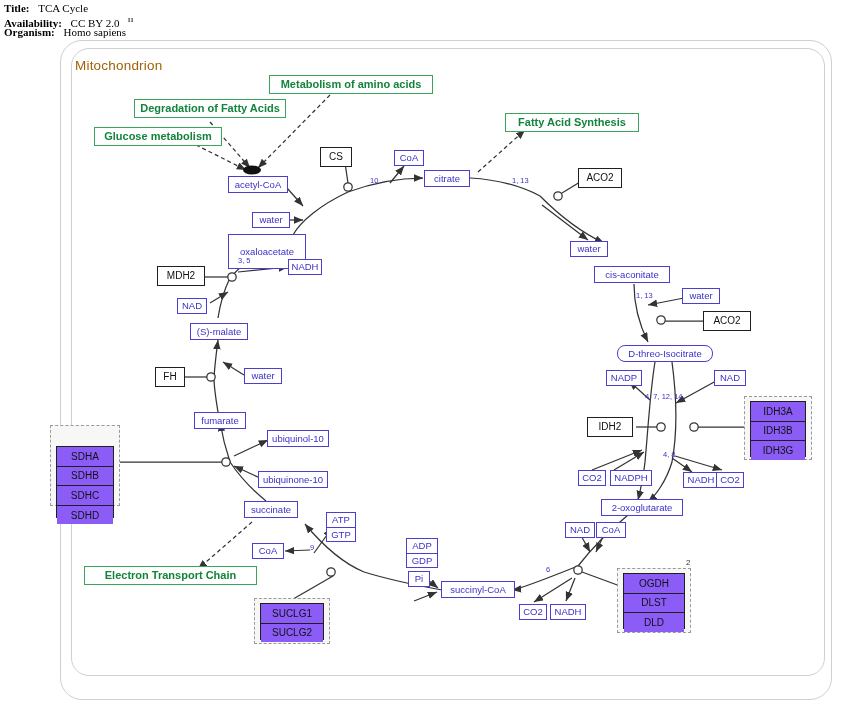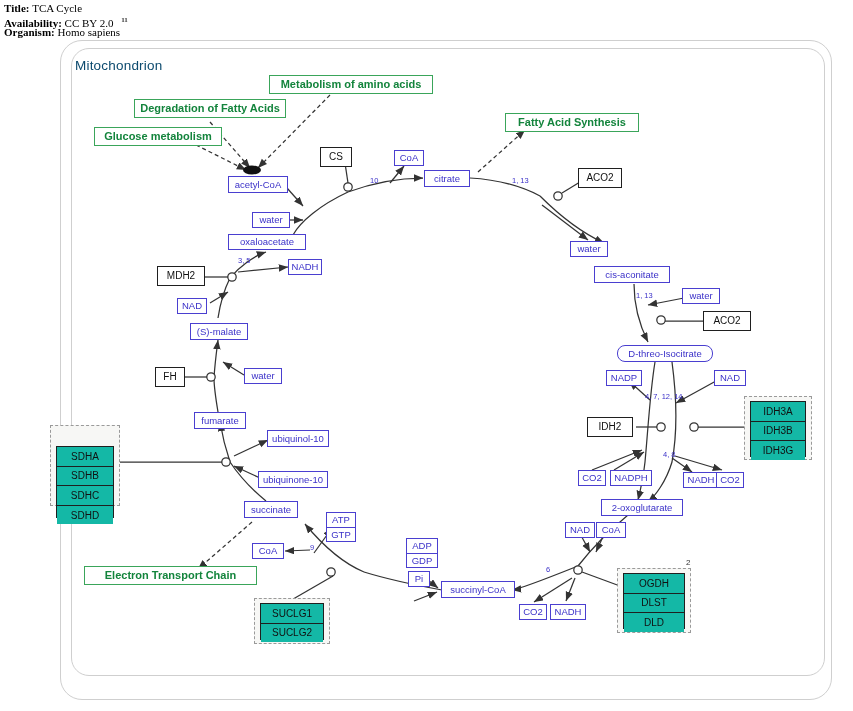--- a/index.html
+++ b/index.html
@@ -2,45 +2,45 @@
 <html><head>
 <meta charset="utf-8">
 <style>
   html,body{margin:0;padding:0;background:#ffffff;}
   body{width:853px;height:711px;font-family:"Liberation Sans",sans-serif;position:relative;overflow:hidden;}
 
   
   #header{position:absolute;left:4px;top:2px;font-family:"Liberation Serif",serif;font-size:11px;color:#000;}
   #header .row{display:block;height:12px;line-height:12px;white-space:nowrap;}
   #header .k{font-weight:bold;display:inline-block;}
-  #header .v{display:inline-block;margin-left:0;}
+  #header .v{display:inline-block;margin-left:6px;}
   #header sup{font-size:7px;color:#333;vertical-align:super;margin-left:5px;font-weight:bold;}
   #hdr-title .k{width:auto;}
   #hdr-avail .k{}
   #hdr-org .k{}
 
   
   #mito-outer{position:absolute;left:60px;top:40px;width:772px;height:660px;
               border:1.5px solid #cfcfcf;border-radius:22px;background:#fff;box-sizing:border-box;}
   #mito-inner{position:absolute;left:71px;top:48px;width:754px;height:628px;
               border:1.5px solid #cfcfcf;border-radius:18px;background:#fff;box-sizing:border-box;}
-  #mito-label{position:absolute;left:75px;top:58px;font-size:13.5px;color:#0c4a6e;letter-spacing:.2px;}
+  #mito-label{position:absolute;left:75px;top:58px;font-size:13.5px;color:#a16207;letter-spacing:.2px;}
 
   
   #edges{position:absolute;left:0;top:0;width:853px;height:711px;pointer-events:none;}
 
   
   .node{position:absolute;box-sizing:border-box;display:flex;align-items:center;justify-content:center;
         text-align:center;white-space:nowrap;background:#fff;}
   .metab{border:1.3px solid #4a3fd0;color:#3a30c8;font-size:9.5px;line-height:1;}
   .gene{border:1.3px solid #1f1f1f;color:#111;font-size:10px;line-height:1;}
   .pathway{border:1.6px solid #3aa55a;color:#13843c;font-size:11px;font-weight:bold;line-height:1;}
   .stack{position:absolute;box-sizing:border-box;background:#fff;border:1.3px solid #1f1f1f;}
   .stack .cell{height:18.6px;display:flex;align-items:center;justify-content:center;
-               font-size:10px;color:#111;border-bottom:1.3px solid #1f1f1f;background:#14b8a6;}
+               font-size:10px;color:#111;border-bottom:1.3px solid #1f1f1f;background:#8b5cf6;}
   .stack .cell:last-child{border-bottom:none;}
   .dashbox{position:absolute;box-sizing:border-box;border:1.2px dashed #9a9a9a;background:#f7f7f5;}
   .stacklbl{position:absolute;font-size:8px;color:#333;}
   .multi{flex-direction:column;}
   .multi .ln{height:50%;display:flex;align-items:center;justify-content:center;width:100%;}
   .multi .ln.top{border-bottom:1.3px solid #4a3fd0;}
   .rxnlbl{position:absolute;font-size:7.5px;color:#3a30c8;white-space:nowrap;}
 </style>
 </head>
 <body>
@@ -196,21 +196,21 @@
 </div>
 <div class="node metab" style="left:394px;top:150px;width:30px;height:16px;">
   <span>CoA</span>
 </div>
 <div class="node metab" style="left:424px;top:170px;width:46px;height:17px;">
   <span>citrate</span>
 </div>
 <div class="node metab" style="left:252px;top:212px;width:38px;height:16px;">
   <span>water</span>
 </div>
-<div class="node metab" style="left:228px;top:234px;width:78px;height:16px;">
+<div class="node metab" style="left:228px;top:234px;width:78px;height:35px;">
   <span>oxaloacetate</span>
 </div>
 <div class="node metab" style="left:288px;top:259px;width:34px;height:16px;">
   <span>NADH</span>
 </div>
 <div class="node metab" style="left:177px;top:298px;width:30px;height:16px;">
   <span>NAD</span>
 </div>
 <div class="node metab" style="left:190px;top:323px;width:58px;height:17px;">
   <span>(S)-malate</span>

